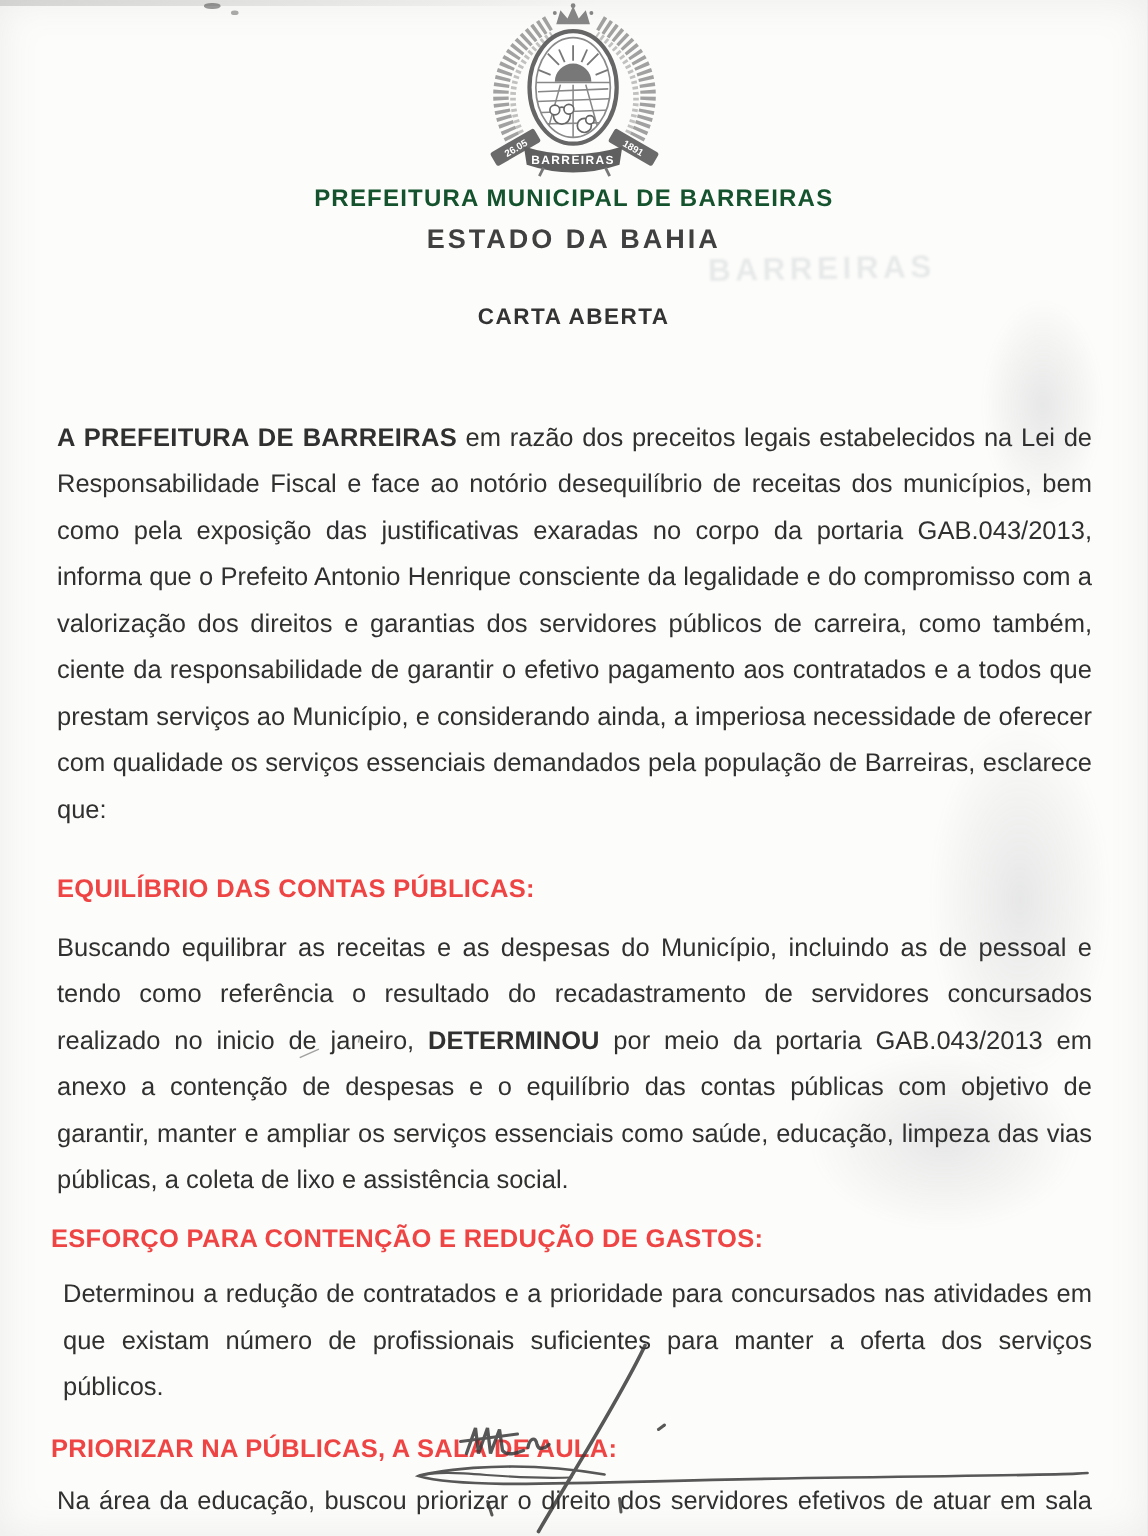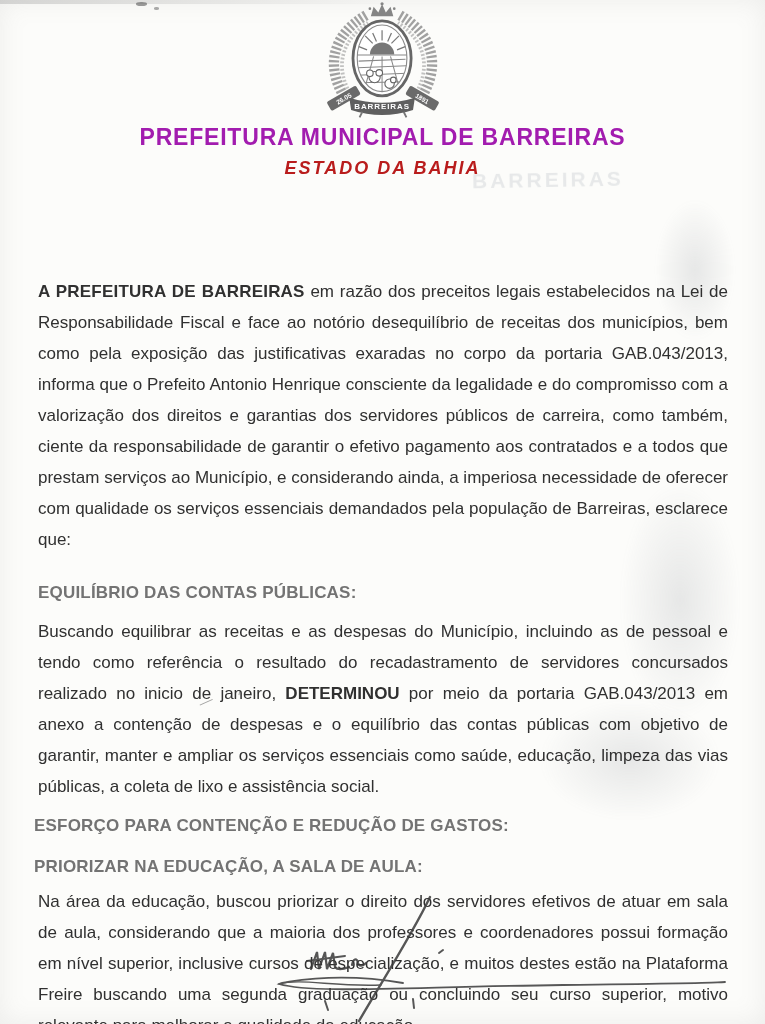--- a/index.html
+++ b/index.html
@@ -6,30 +6,30 @@
   .page{
     position:relative; width:765px; height:1024px; margin:0 auto;
     background:#fcfcfa; overflow:hidden;
     font-family:"Liberation Sans", sans-serif; color:#2e2e2e;
     box-shadow:inset 0 0 26px rgba(120,120,120,.12);
   }
   
   .hdr{position:absolute; top:2px; left:0; right:0; text-align:center;}
   .crest{display:block; margin:0 auto;}
   .crest text{font-family:"Liberation Sans", sans-serif;}
-  .org{margin:0; font-size:23px; font-weight:bold; letter-spacing:.8px; color:#a21caf;}
-  .state{margin:7px 0 0; font-size:18px; font-weight:bold; letter-spacing:2px; color:#b91c1c;font-style:italic;}
+  .org{margin:0; font-size:16px; font-weight:bold; letter-spacing:.8px; color:#14532d;}
+  .state{margin:7px 0 0; font-size:18px; font-weight:bold; letter-spacing:2px; color:#404040;}
   .doc-title{position:absolute; top:203px; left:0; right:0; text-align:center;
     font-size:15px; font-weight:bold; letter-spacing:1px; color:#333;}
   
   .body{position:absolute; top:272px; left:34px; right:33px;
     font-size:17px; line-height:31px; text-align:justify; color:#303030;}
   .par{margin:4px;}
   .par .lead{letter-spacing:.2px;}
-  .sec-h{font-size:17px; line-height:31px; font-weight:bold; color:#737373; letter-spacing:.2px;}
+  .sec-h{font-size:17px; line-height:31px; font-weight:bold; color:#ef4444; letter-spacing:.2px;}
   #h-0{margin:22px 0 8px; padding-left:4px;}
   #h-1{margin:8px 0 6px;}
   #h-2{margin:10px 0 4px;}
   #p-1{padding-left:4px;}
   
   .ghost{position:absolute; top:168px; left:472px; font-size:21px; font-weight:bold;
     letter-spacing:3px; color:#8a94a0; opacity:.18; filter:blur(.6px);
     transform:rotate(-1deg); pointer-events:none;}
   .smudge{position:absolute; pointer-events:none; filter:blur(2px);
     background:radial-gradient(closest-side, rgba(120,125,135,.16), rgba(120,125,135,0));}
@@ -113,36 +113,38 @@
       </g>
 
       <path d="M44,102 Q79,113 114,102 L112,115 Q79,126 46,115 Z" fill="#5f5f5f"></path>
       <text x="79" y="114.5" text-anchor="middle" font-size="8.5" font-weight="bold" letter-spacing="1" fill="#ffffff">BARREIRAS</text>
       <path d="M58,117 l-3,6 M102,117 l3,6" stroke="#777" stroke-width="2"></path>
     </svg>
     <h1 class="org">PREFEITURA MUNICIPAL DE BARREIRAS</h1>
     <h2 class="state">ESTADO DA BAHIA</h2>
   </header>
 
+  <div class="doc-title">CARTA ABERTA</div>
 
   <div class="ghost">BARREIRAS</div>
   <div class="smudge" style="left:655px; top:200px; width:80px; height:140px;"></div>
   <div class="smudge" style="left:620px; top:480px; width:120px; height:240px;"></div>
   <div class="smudge" style="left:540px; top:700px; width:180px; height:120px;"></div>
 
   <main class="body">
 
     <p class="par" id="p-open"><strong class="lead">A PREFEITURA DE BARREIRAS</strong><span> em razão dos preceitos legais estabelecidos na Lei de Responsabilidade Fiscal e face ao notório desequilíbrio de receitas dos municípios, bem como pela exposição das justificativas exaradas no corpo da portaria GAB.043/2013, informa que o Prefeito Antonio Henrique  consciente da legalidade e do compromisso com a valorização dos direitos e garantias dos servidores públicos de carreira, como também, ciente da responsabilidade de garantir o efetivo pagamento aos contratados e a todos que prestam serviços ao Município, e considerando ainda, a imperiosa necessidade de oferecer com qualidade os serviços essenciais demandados pela população de Barreiras, esclarece que:</span></p>
 
     <h3 class="sec-h" id="h-0">EQUILÍBRIO DAS CONTAS PÚBLICAS:</h3>
     <p class="par" id="p-0"><span>Buscando equilibrar as receitas e as despesas do Município, incluindo as de pessoal e tendo como referência o resultado do recadastramento de servidores concursados realizado no inicio de janeiro, </span><strong>DETERMINOU</strong><span> por meio da portaria GAB.043/2013 em anexo a contenção de despesas e o equilíbrio das contas públicas com objetivo de garantir, manter e ampliar os serviços essenciais como saúde, educação, limpeza das vias públicas, a coleta de lixo e assistência social.</span></p>
 
     <h3 class="sec-h" id="h-1">ESFORÇO PARA CONTENÇÃO E REDUÇÃO DE GASTOS:</h3>
+    <p class="par" id="p-1">Determinou a redução de contratados e a prioridade para concursados nas atividades em que existam número de profissionais suficientes para manter a oferta dos serviços públicos.</p>
 
-    <h3 class="sec-h" id="h-2">PRIORIZAR NA EDUCAÇÃO, A SALA DE AULA:</h3>
+    <h3 class="sec-h" id="h-2">PRIORIZAR NA PÚBLICAS, A SALA DE AULA:</h3>
     <p class="par" id="p-2">Na área da educação, buscou priorizar o direito dos servidores efetivos de atuar em sala de aula, considerando que a maioria dos professores e coordenadores possui formação em nível superior, inclusive cursos de especialização, e muitos destes estão na Plataforma Freire buscando uma segunda graduação ou concluindo seu curso superior, motivo relevante para melhorar a qualidade da educação.</p>
 
   </main>
 
   <div class="pen-tick" style="left:198px; top:696px; width:14px; height:6px; transform:rotate(-24deg);"></div>
   <div class="pen-tick" style="left:232px; top:686px; width:4px; height:11px; transform:rotate(-78deg);"></div>
 
   <svg class="sig" width="490" height="130" viewBox="0 0 490 130" aria-hidden="true">
     <g fill="none" stroke="#3a3a3a" stroke-width="2" stroke-linecap="round" opacity=".85">
 

